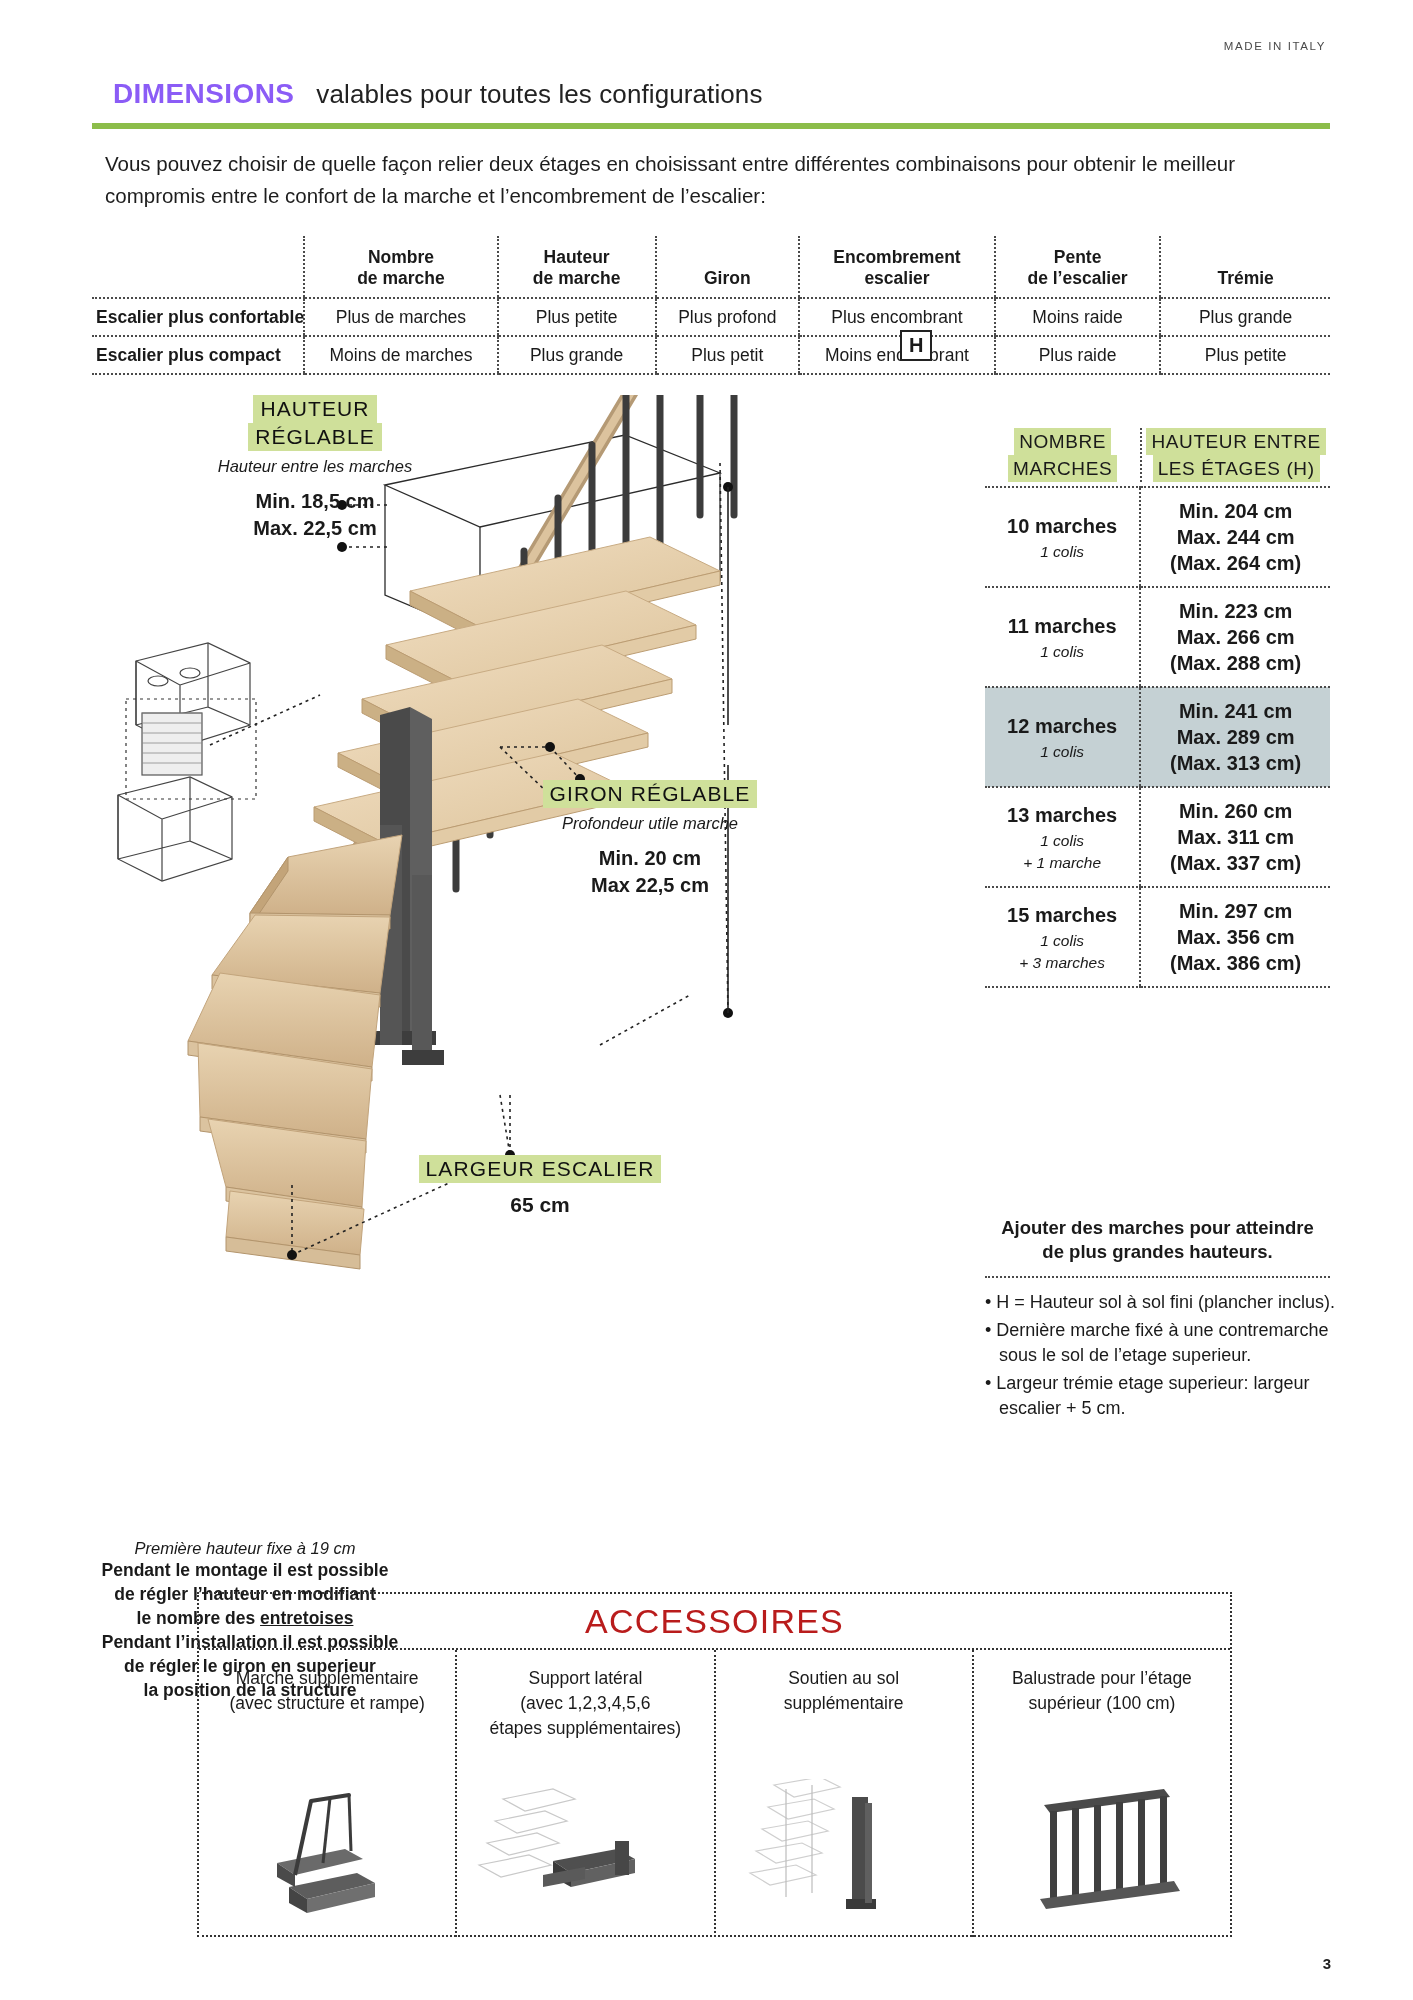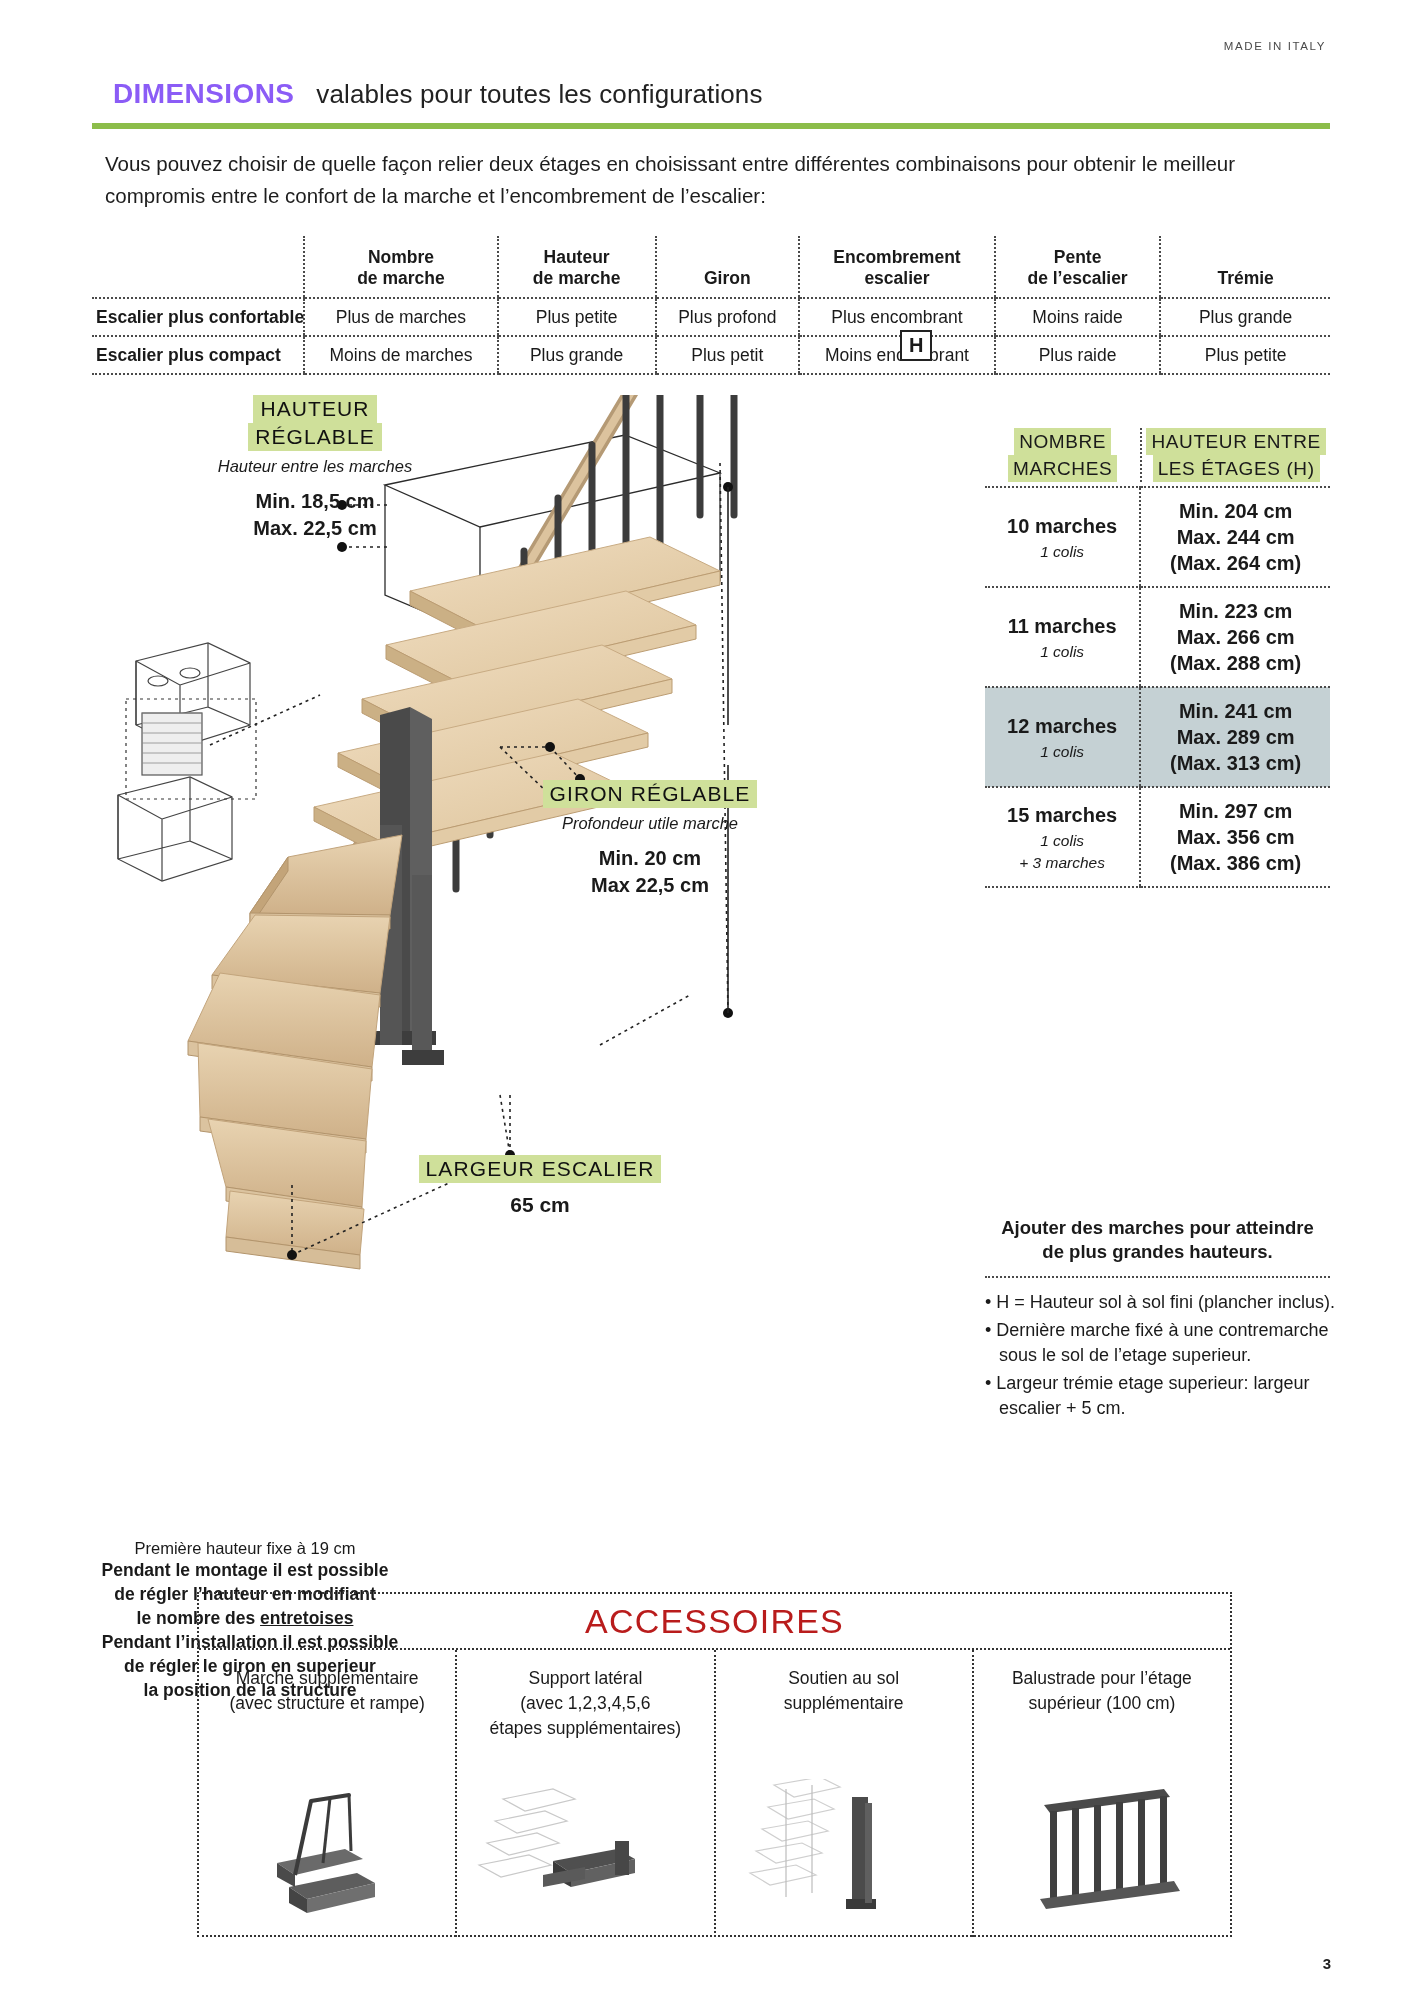--- a/index.html
+++ b/index.html
@@ -43,21 +43,21 @@
   .illus { position: absolute; left: 80px; top: 395px; width: 880px; height: 1140px; }
 
   
   .hl { background: #cfe09a; display: inline-block; padding: 1px 7px; }
   .callout { position: absolute; text-align: center; }
   .callout .ttl { font-size: 21px; letter-spacing: 1.1px; color: #111; line-height: 26px; }
   .callout .it { font-style: italic; font-size: 16.5px; color: #1a1a1a; margin-top: 6px; }
   .callout .val { font-weight: 700; font-size: 20px; line-height: 27px; margin-top: 12px; }
 
   .c-haut { left: 95px; top: 0px; width: 280px; }
-  .c-prem { left: 75px; top: 148px; width: 330px; font-size: 16.5px; text-align: center; }
+  .c-prem { left: 75px; top: 148px; width: 330px; font-style: italic; font-size: 16.5px; text-align: center; }
   .c-pend { left: 80px; top: 186px; width: 330px; font-weight: 700; font-size: 17.5px; line-height: 24px; text-align: center; }
   .c-pend u { text-decoration: underline; }
   .c-giron { left: 420px; top: 385px; width: 300px; }
   .c-inst { left: 390px; top: 585px; width: 340px; font-weight: 700; font-size: 17.5px; line-height: 24px; text-align: center; }
   .c-larg { left: 300px; top: 760px; width: 320px; }
   .c-larg .val { margin-top: 8px; font-size: 21px; }
 
   .hmark { position: absolute; left: 900px; top: 330px; font-weight: 700; font-size: 20px;
            border: 2px solid #222; padding: 2px 7px; background: #fff; }
 
@@ -412,20 +412,32 @@
           <div class="colis">1 colis</div>
         </td>
         <td>
           <div class="hv">Min. 241 cm</div>
           <div class="hv">Max. 289 cm</div>
           <div class="hv paren">(Max. 313 cm)</div>
         </td>
       </tr>
       <tr>
         <td>
+          <div class="marches">13 marches</div>
+          <div class="colis">1 colis</div>
+          <div class="colis">+ 1 marche</div>
+        </td>
+        <td>
+          <div class="hv">Min. 260 cm</div>
+          <div class="hv">Max. 311 cm</div>
+          <div class="hv paren">(Max. 337 cm)</div>
+        </td>
+      </tr>
+      <tr>
+        <td>
           <div class="marches">15 marches</div>
           <div class="colis">1 colis</div>
           <div class="colis">+ 3 marches</div>
         </td>
         <td>
           <div class="hv">Min. 297 cm</div>
           <div class="hv">Max. 356 cm</div>
           <div class="hv paren">(Max. 386 cm)</div>
         </td>
       </tr>

